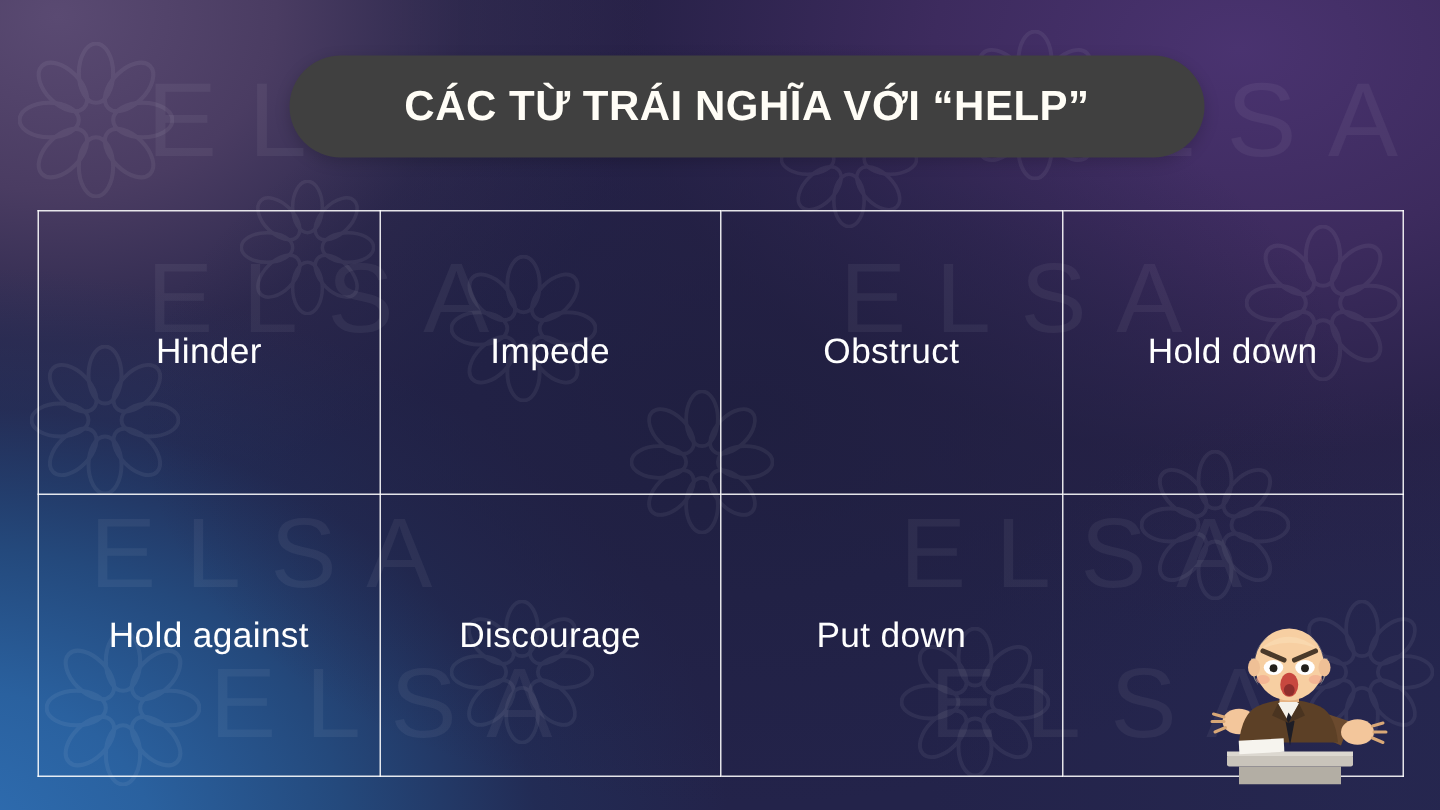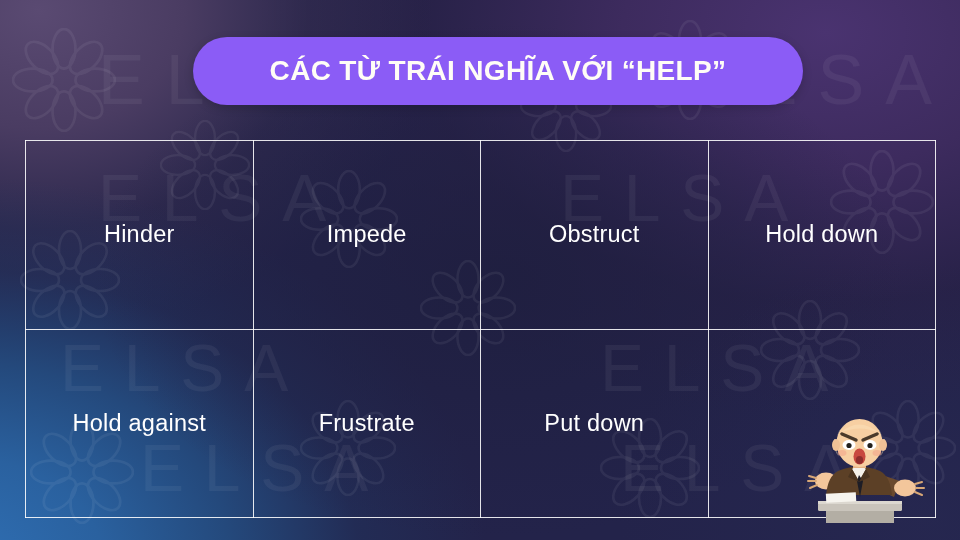--- a/index.html
+++ b/index.html
@@ -55,21 +55,21 @@
     white-space:nowrap;
     user-select:none;
   }
   .wm-flower { position:absolute; opacity:0.058; }
 
   
   .title-pill {
     position:absolute;
     left:193px; top:37px;
     width:610px; height:68px;
-    background:#8b5cf6;
+    background:#404040;
     border-radius:34px;
     display:flex; align-items:center; justify-content:center;
     box-shadow:0 3px 10px rgba(0,0,0,0.18);
   }
   .title-text {
     color:#FFFDF6;
     font-size:28px;
     font-weight:bold;
     letter-spacing:0.012em;
     white-space:nowrap;
@@ -292,21 +292,21 @@
   <table class="word-table">
     <tbody id="table-body">
         <tr>
           <td>Hinder</td>
           <td>Impede</td>
           <td>Obstruct</td>
           <td>Hold down</td>
         </tr>
         <tr>
           <td>Hold against</td>
-          <td>Frustrate</td>
+          <td>Discourage</td>
           <td>Put down</td>
           <td class="cell-empty"></td>
         </tr>
       </tbody>
   </table>
 
   <div class="speaker">
     <svg viewBox="0 0 170 108" width="170" height="108" xmlns="http://www.w3.org/2000/svg">
 
       <path d="M56 62 L74 57 L80 74 L60 79 Z" fill="#6B4A2E"></path>

